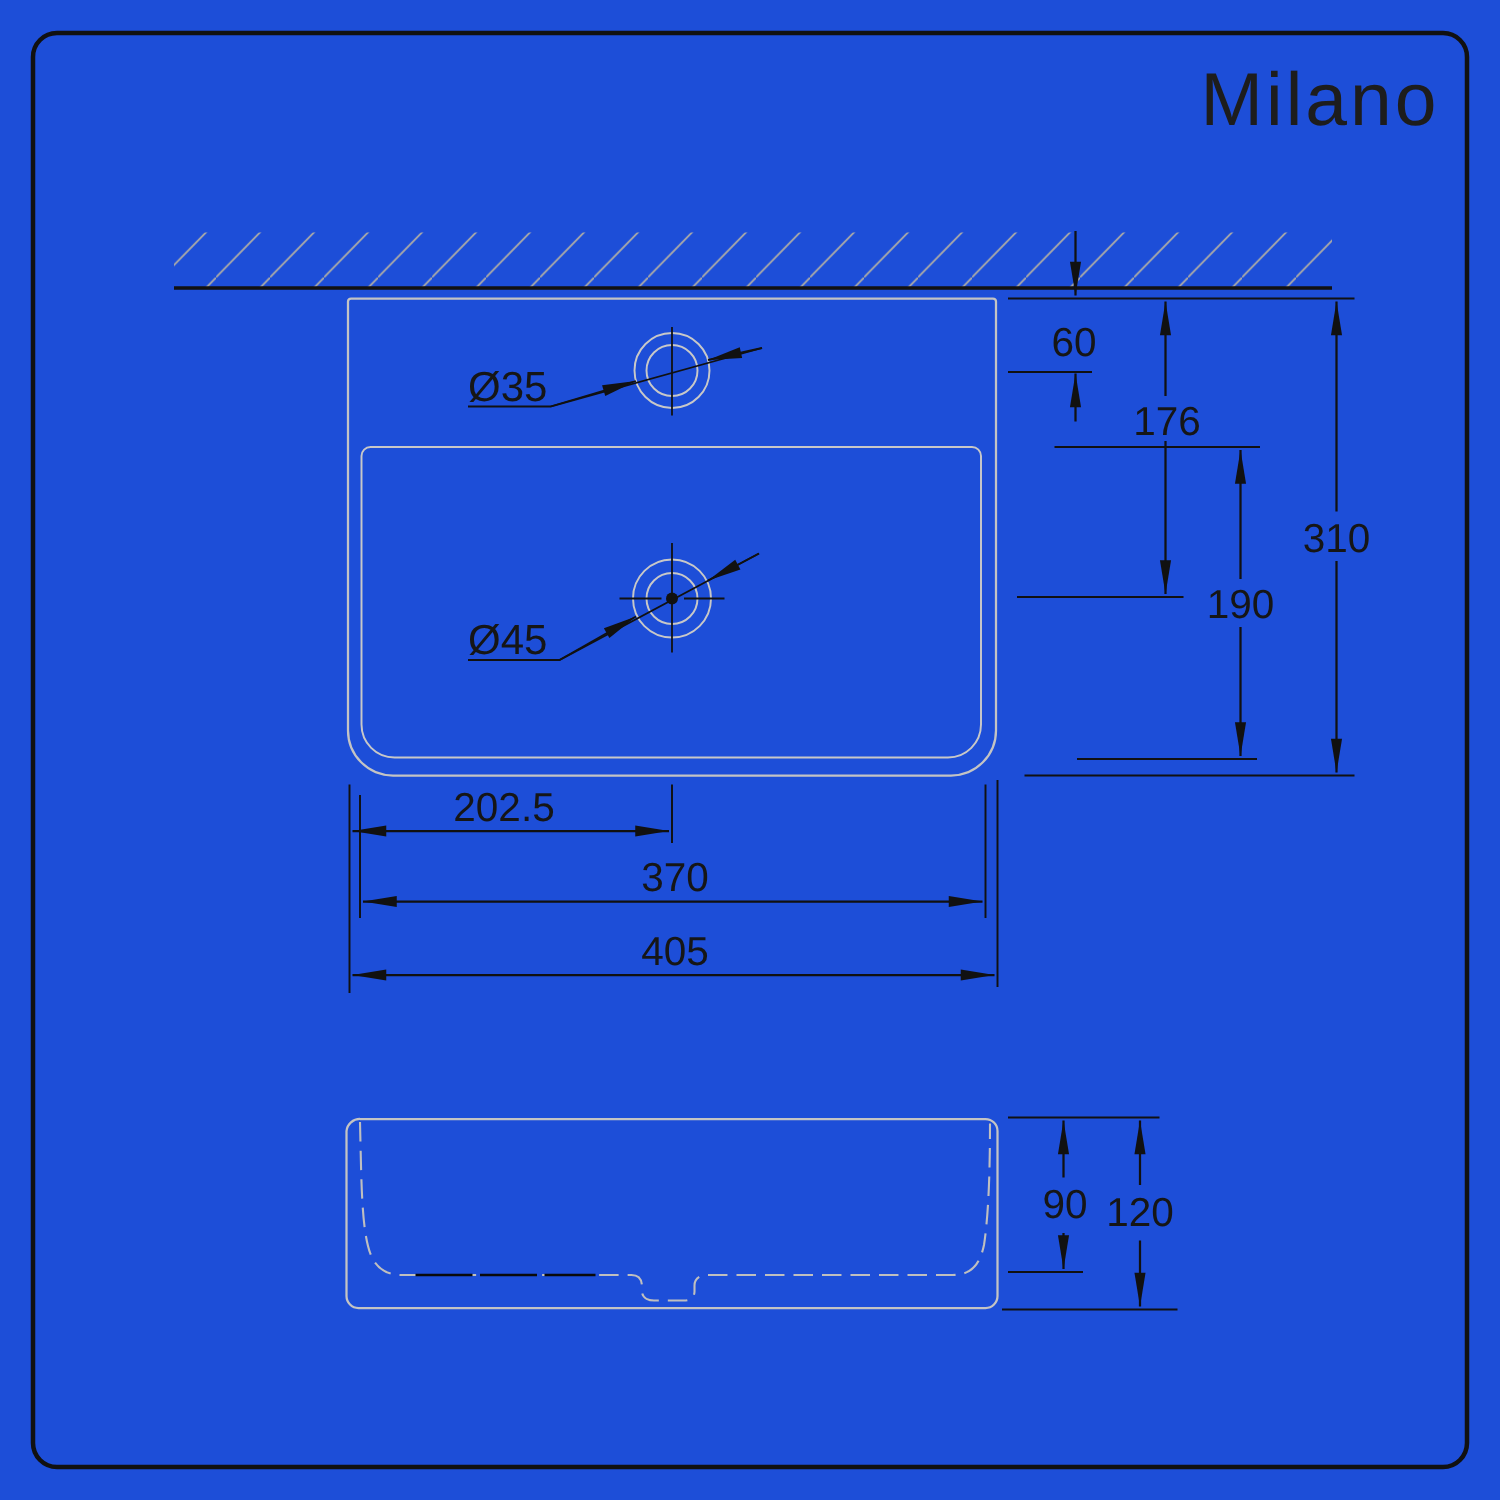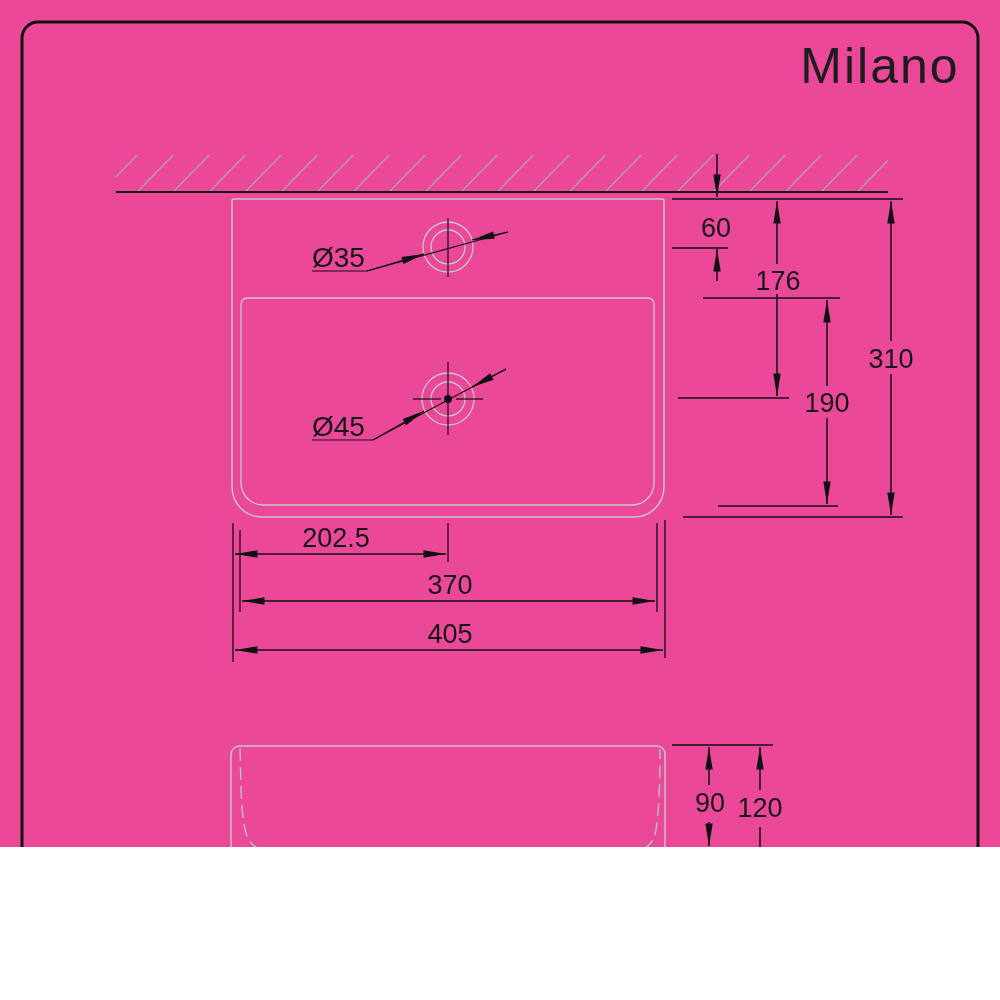--- a/index.html
+++ b/index.html
@@ -1,16 +1,16 @@
 <!DOCTYPE html>
 <html><head>
 <meta charset="utf-8">
 <style>
   html,body{margin:0;padding:0;background:#fff;}
-  .page{position:relative;width:1000px;height:847px;background:#ec4899;overflow:hidden;}
+  .page{position:relative;width:1000px;height:1000px;background:#1d4ed8;overflow:hidden;}
   svg{display:block;}
   svg text{font-family:"Liberation Sans","DejaVu Sans",sans-serif;fill:#161616;}
   .dim{font-size:27px;}
   .dia{font-size:28px;}
   .logo{font-size:50px;font-weight:300;letter-spacing:2px;fill:#1d1d1d;}
   .blk{stroke:#111;fill:none;}
   .ext{stroke:#111;stroke-width:1.3;fill:none;}
   .dimln{stroke:#111;stroke-width:1.5;fill:none;}
   .outline{stroke:#c4c4c4;stroke-width:1.5;fill:none;}
   .outline2{stroke:#c8c8c8;stroke-width:1.3;fill:none;}

